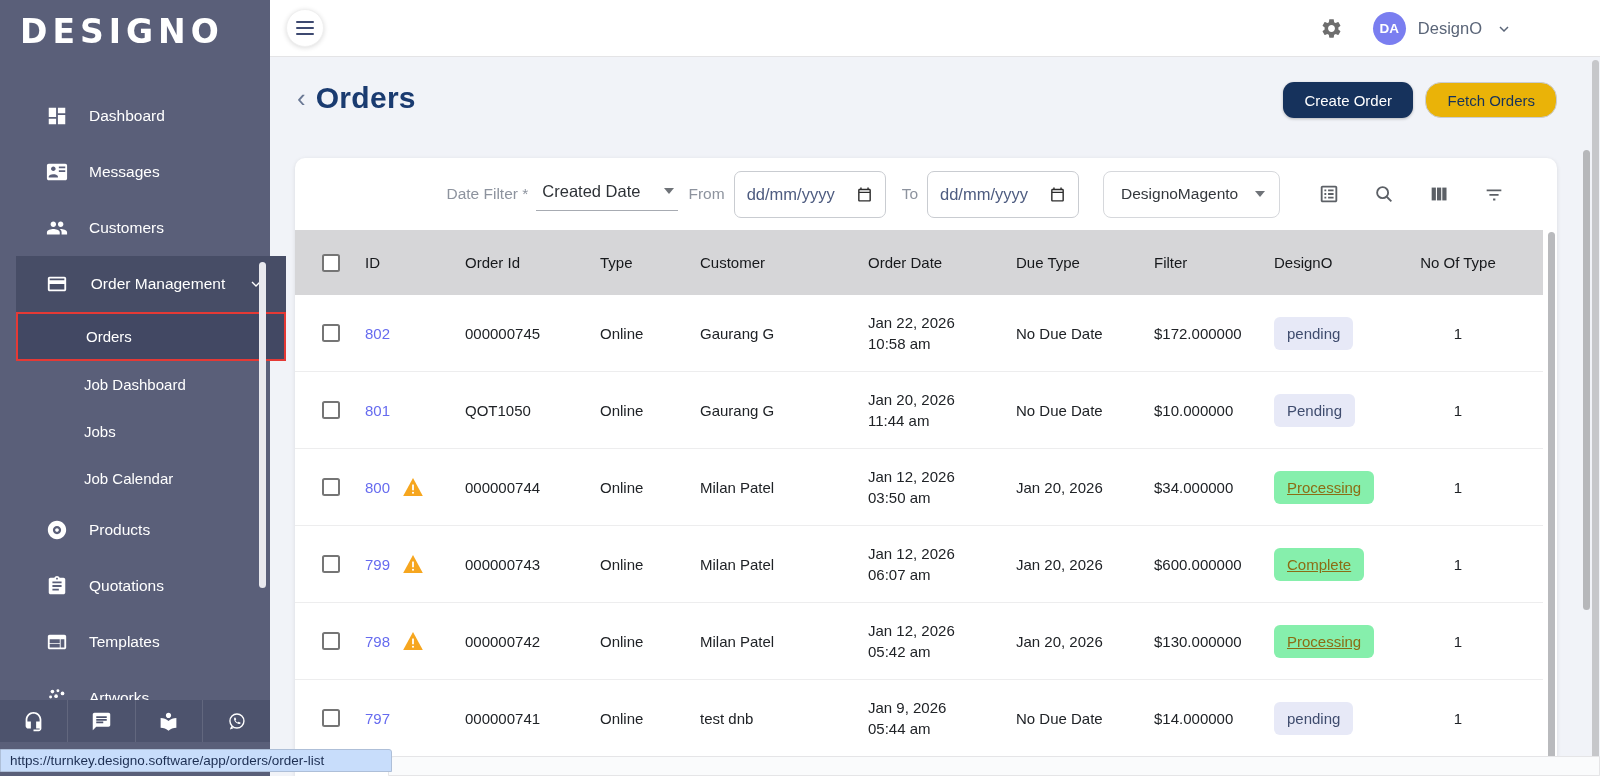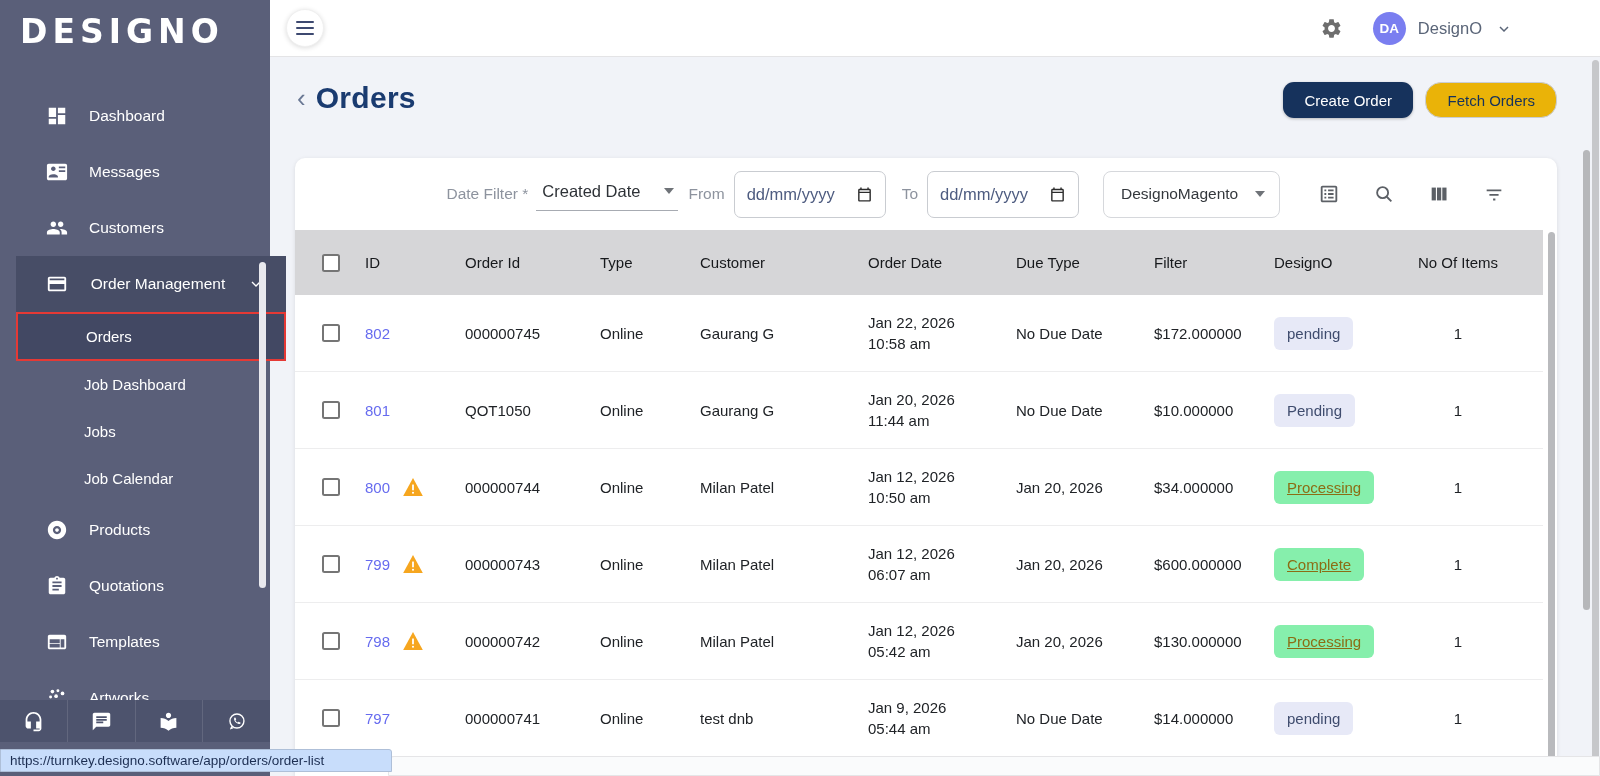--- a/index.html
+++ b/index.html
@@ -393,21 +393,21 @@
           <div class="cb"></div>
         </div>
       <div class="c-id">ID</div>
       <div class="c-oid">Order Id</div>
       <div class="c-type">Type</div>
       <div class="c-cust">Customer</div>
       <div class="c-odate">Order Date</div>
       <div class="c-ddate">Due Type</div>
       <div class="c-total">Filter</div>
       <div class="c-status">DesignO</div>
-      <div class="c-items">No Of Items</div>
+      <div class="c-items">No Of Type</div>
     </div>
 
     <div class="trow">
       <div class="c-cb">
           <div class="cb"></div>
         </div>
       <div class="c-id">
           <span class="id-link">802</span>
         </div>
       <div class="c-oid">000000745</div>
@@ -453,21 +453,21 @@
             <path d="M12 0L24 22H0z" fill="#f6a61f"></path>
             <rect x="10.9" y="8" width="2.2" height="7" fill="#fff"></rect>
             <circle cx="12" cy="18" r="1.3" fill="#fff"></circle>
           </svg>
       </div>
       <div class="c-oid">000000744</div>
       <div class="c-type">Online</div>
       <div class="c-cust">Milan Patel</div>
       <div class="c-odate">
         <div>Jan 12, 2026</div>
-          <div>10:50 am</div>
+          <div>03:50 am</div>
       </div>
       <div class="c-ddate">Jan 20, 2026</div>
       <div class="c-total">$34.000000</div>
       <div class="c-status"><span class="badge" data-style="amber">Processing</span></div>
       <div class="c-items">1</div>
     </div>
 
     <div class="trow">
       <div class="c-cb">
           <div class="cb"></div>

